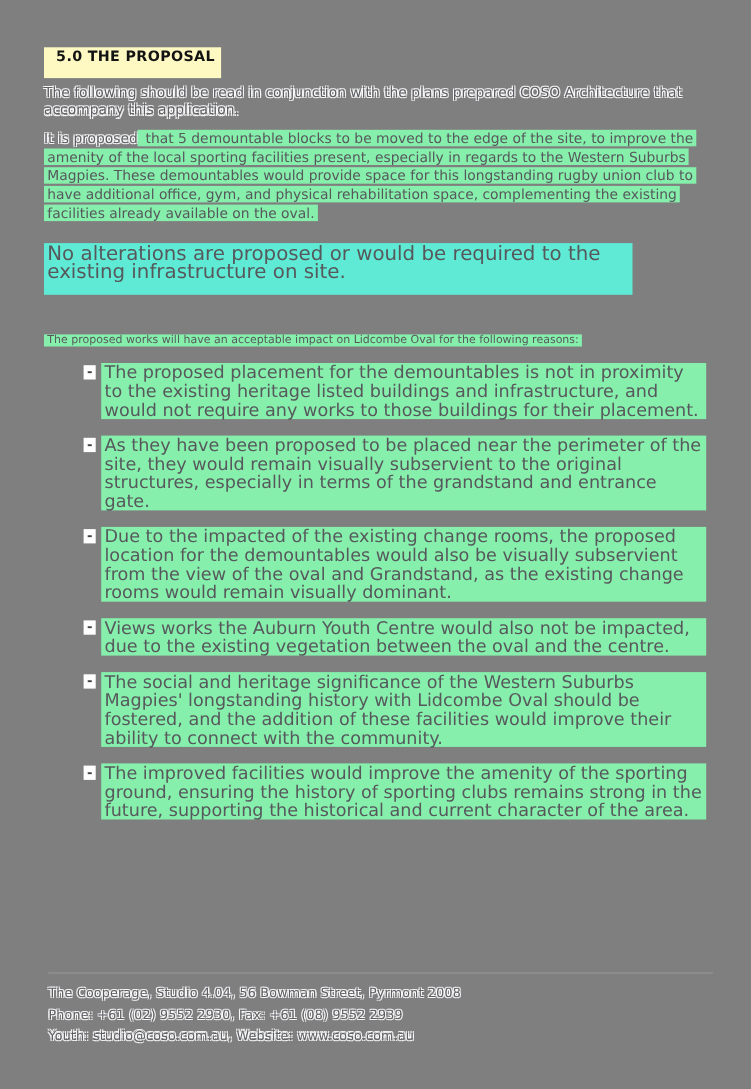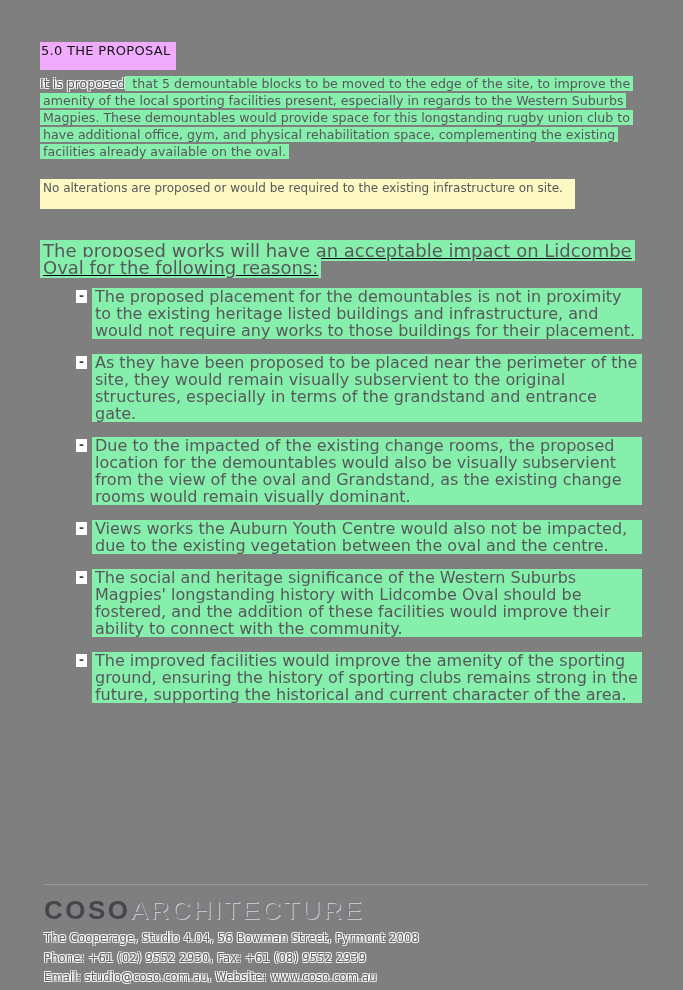--- a/index.html
+++ b/index.html
@@ -18,27 +18,27 @@
   .content {
     position: absolute;
     left: 40px;
     top: 40px;
     width: 602px;
   }
   
   .sec-heading {
     display: inline-block;
     margin: 0 0 5px 0;
-    background: #f0abfc;
+    background: #fef9c3;
     color: #131313;
     font-size: 13px;
-    font-weight: normal;
+    font-weight: bold;
     letter-spacing: 0.3px;
     line-height: 15px;
-    padding: 1px 6px 12px 1px;
+    padding: 1px 6px 12px 11px;
   }
   
   .halo {
     color: #5d5e63;
     text-shadow:
       -1px -1px 0 rgba(255,255,255,0.85),
        1px -1px 0 rgba(255,255,255,0.85),
       -1px  1px 0 rgba(255,255,255,0.85),
        1px  1px 0 rgba(255,255,255,0.85);
   }
@@ -58,31 +58,30 @@
   .hl {
     background: #86efac;
     color: #57585c;
     padding: 0 3px;
     -webkit-box-decoration-break: clone;
     box-decoration-break: clone;
   }
   .box-para {
     margin: 0 0 33px 0;
     width: 532px;
-    background: #fef9c3;
+    background: #5eead4;
     color: #57585c;
-    font-size: 12px;
+    font-size: 18px;
     line-height: 17px;
     padding: 1px 0 12px 3px;
   }
   .reasons-line {
     margin: 0 0 12px 0;
-    font-size: 18px;
+    font-size: 10px;
     line-height: 17px;
-    text-decoration: underline;
   }
   ul.bullets {
     list-style: none;
     margin: 0;
     padding: 0 0 0 36px;
   }
   ul.bullets li {
     display: flex;
     align-items: flex-start;
     gap: 5px;
@@ -141,20 +140,21 @@
   }
 </style>
 </head>
 <body>
 
 <div class="page">
   <div class="content">
 
     <h2 class="sec-heading">5.0 THE PROPOSAL</h2>
 
+    <p class="intro halo">The following should be read in conjunction with the plans prepared COSO Architecture that accompany this application.</p>
 
     <p class="para"><span class="halo">It is proposed</span><span class="hl"> that 5 demountable blocks to be moved to the edge of the site, to improve the amenity of the local sporting facilities present, especially in regards to the Western Suburbs Magpies. These demountables would provide space for this longstanding rugby union club to have additional office, gym, and physical rehabilitation space, complementing the existing facilities already available on the oval.</span></p>
 
     <div class="box-para"><span>No alterations are proposed or would be required to the existing infrastructure on site.</span></div>
 
 
     <p class="reasons-line"><span class="hl">The proposed works will have an acceptable impact on Lidcombe Oval for the following reasons:</span></p>
 
     <ul class="bullets">
       <li>
@@ -180,18 +180,17 @@
       <li>
         <span class="marker">-</span>
         <span class="hl btext">The improved facilities would improve the amenity of the sporting ground, ensuring the history of sporting clubs remains strong in the future, supporting the historical and current character of the area.</span>
       </li>
     </ul>
 
   </div>
 
   <div class="footer">
     <div class="divider"></div>
-    <div class="logo"><span class="logo-a">COSO</span><span class="logo-b">ARCHITECTURE</span></div>
     <p class="f-line halo">The Cooperage, Studio 4.04, 56 Bowman Street, Pyrmont 2008</p>
     <p class="f-line halo">Phone: +61 (02) 9552 2930, Fax: +61 (08) 9552 2939</p>
-    <p class="f-line halo">Email: studio@coso.com.au, Website: www.coso.com.au</p>
+    <p class="f-line halo">Youth: studio@coso.com.au, Website: www.coso.com.au</p>
   </div>
 </div>
 
 </body></html>

